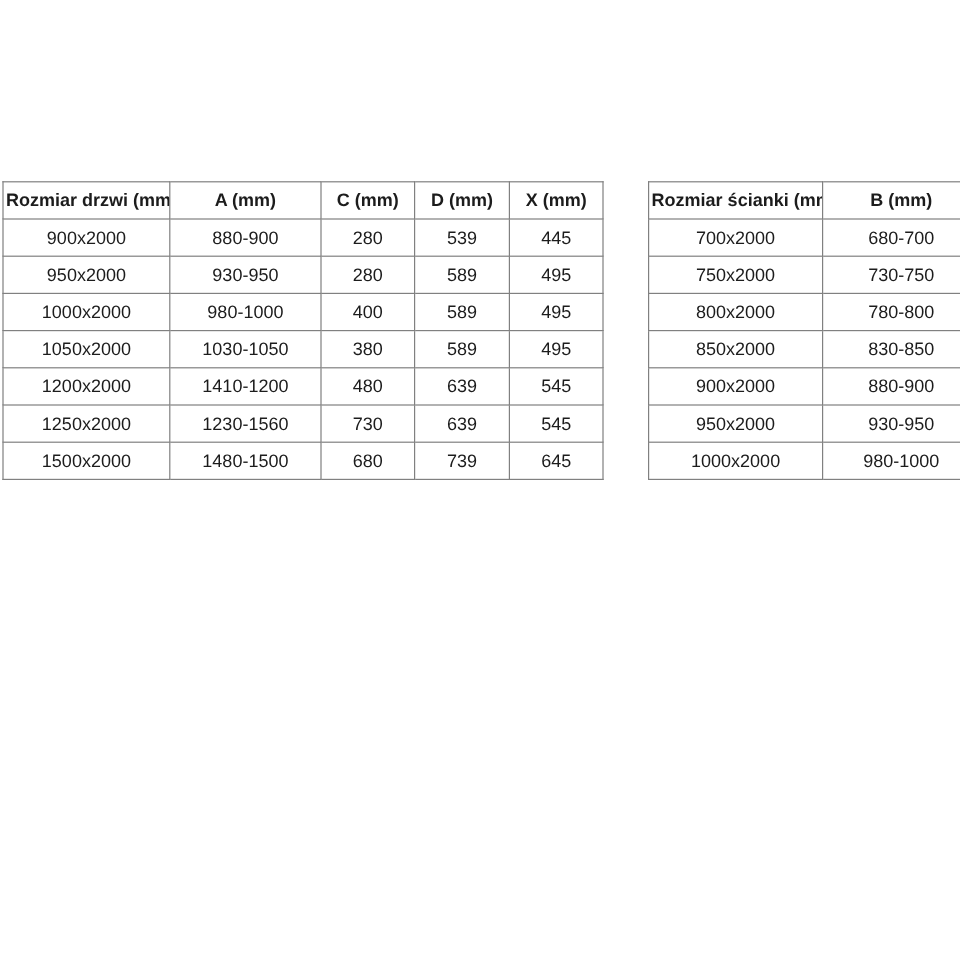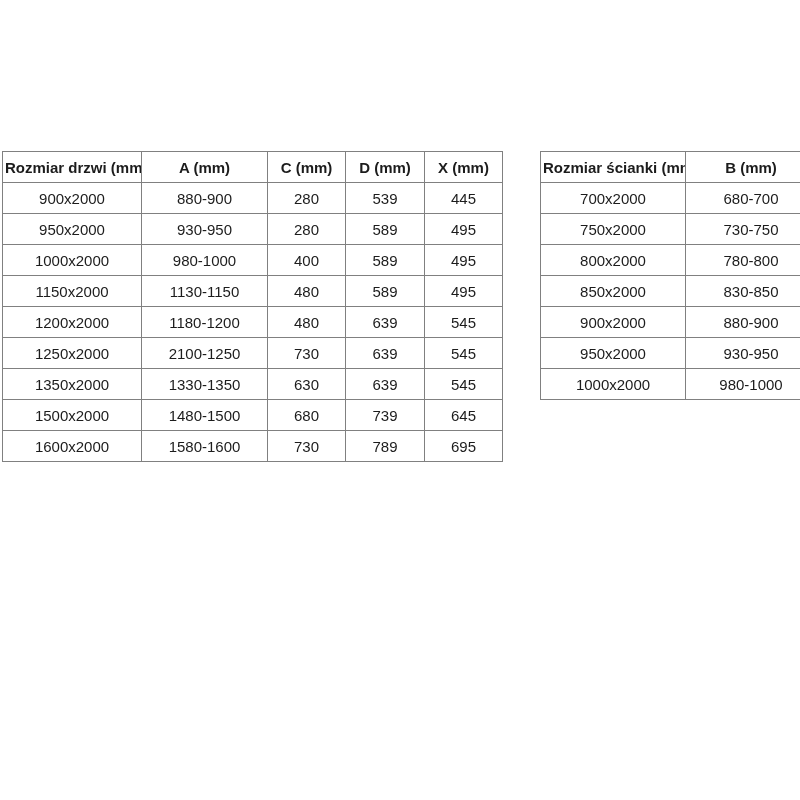--- a/index.html
+++ b/index.html
@@ -90,60 +90,46 @@
           <td>495</td>
         </tr>
         <tr>
           <td>1000x2000</td>
           <td>980-1000</td>
           <td>400</td>
           <td>589</td>
           <td>495</td>
         </tr>
         <tr>
-          <td>1150x2000</td>
-          <td>1130-1150</td>
-          <td>480</td>
+          <td>1050x2000</td>
+          <td>1030-1050</td>
+          <td>380</td>
           <td>589</td>
           <td>495</td>
         </tr>
         <tr>
           <td>1200x2000</td>
-          <td>1180-1200</td>
+          <td>1410-1200</td>
           <td>480</td>
           <td>639</td>
           <td>545</td>
         </tr>
         <tr>
           <td>1250x2000</td>
-          <td>2100-1250</td>
+          <td>1230-1560</td>
           <td>730</td>
-          <td>639</td>
-          <td>545</td>
-        </tr>
-        <tr>
-          <td>1350x2000</td>
-          <td>1330-1350</td>
-          <td>630</td>
           <td>639</td>
           <td>545</td>
         </tr>
         <tr>
           <td>1500x2000</td>
           <td>1480-1500</td>
           <td>680</td>
           <td>739</td>
           <td>645</td>
-        </tr>
-        <tr>
-          <td>1600x2000</td>
-          <td>1580-1600</td>
-          <td>730</td>
-          <td>789</td>
-          <td>695</td>
         </tr>
       </tbody>
     </table>
 
   <table class="spec-table right-table">
       <thead>
         <tr>
           <th>Rozmiar ścianki (mm)</th>
           <th>B (mm)</th>
         </tr>

